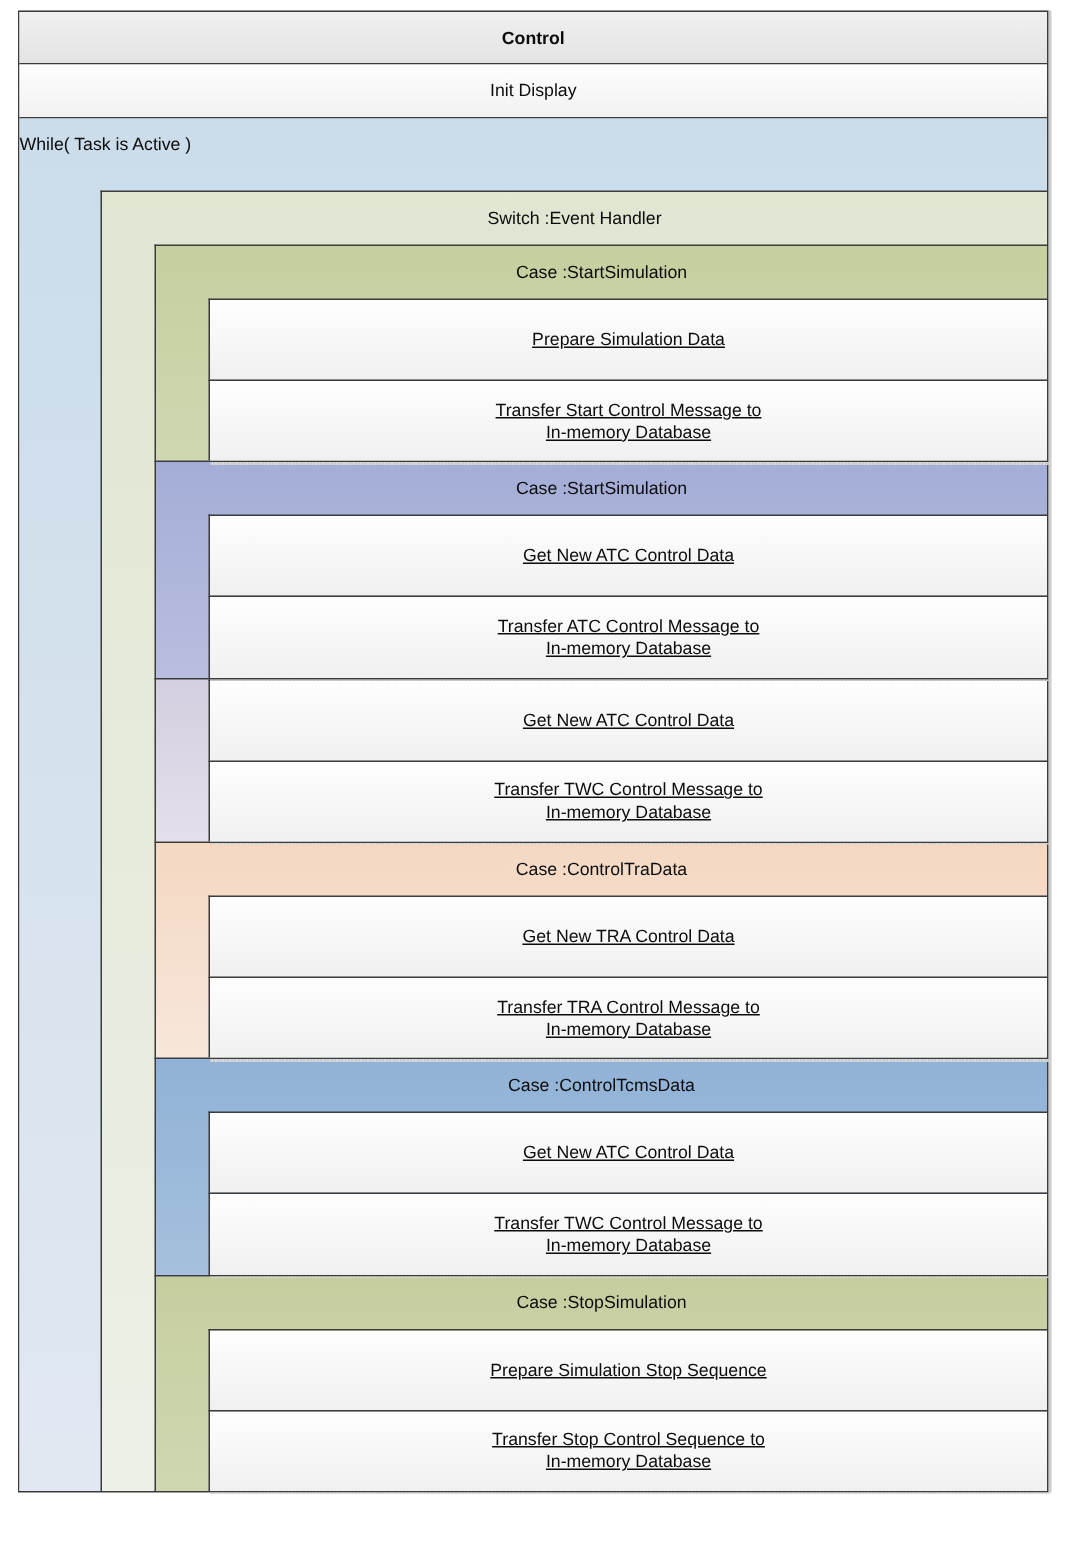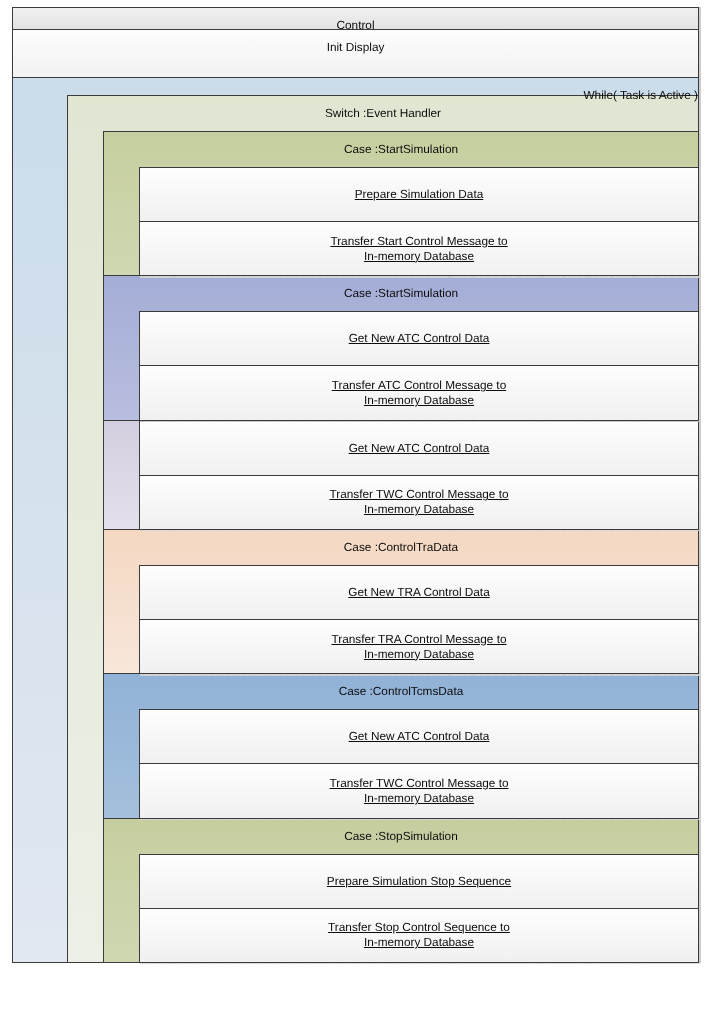--- a/index.html
+++ b/index.html
@@ -5,28 +5,28 @@
   html,body{margin:0;padding:0;background:#ffffff;}
   body{width:720px;height:1028px;overflow:hidden;
        font-family:"Liberation Sans",sans-serif;
        -webkit-font-smoothing:antialiased;
        text-rendering:geometricPrecision;}
   #diagram, #diagram *{-webkit-font-smoothing:antialiased;}
   #diagram{position:absolute;left:12px;top:7px;width:687px;
            border:1px solid #3b3b3b;box-sizing:border-box;
            box-shadow:2px 0 0 #cdcdcd;color:#0c0c0c;}
   .row{box-sizing:border-box;text-align:center;}
-  .title-row{height:22px;line-height:34px;font-size:11.8px;font-weight:normal;
+  .title-row{height:35px;line-height:34px;font-size:11.8px;font-weight:bold;
              background:linear-gradient(to bottom,#f0f0f0 0%,#e3e3e3 100%);
              border-bottom:1px solid #3b3b3b;}
-  .stmt-row{height:48px;line-height:35px;font-size:11.8px;
+  .stmt-row{height:36px;line-height:35px;font-size:11.8px;
             background:linear-gradient(to bottom,#fdfdfd 0%,#f2f2f2 100%);
             border-bottom:1px solid #3b3b3b;}
   .loop-band{box-sizing:border-box;}
-  .loop-head{height:17px;line-height:35px;font-size:11.8px;text-align:right;
+  .loop-head{height:48px;line-height:35px;font-size:11.8px;text-align:left;
              box-sizing:border-box;}
   .loop-body{box-sizing:border-box;padding-left:54px;}
   .switch-band{box-sizing:border-box;border-left:1px solid #3b3b3b;
                border-top:1px solid #3b3b3b;}
   .switch-head{height:35px;line-height:34px;font-size:11.8px;text-align:center;
                box-sizing:border-box;}
   .switch-body{box-sizing:border-box;padding-left:35px;}
   .case-band{box-sizing:border-box;border-left:1px solid #3b3b3b;
              border-top:1px solid #3b3b3b;}
   .case-head{height:35px;line-height:34px;font-size:11.8px;text-align:center;

